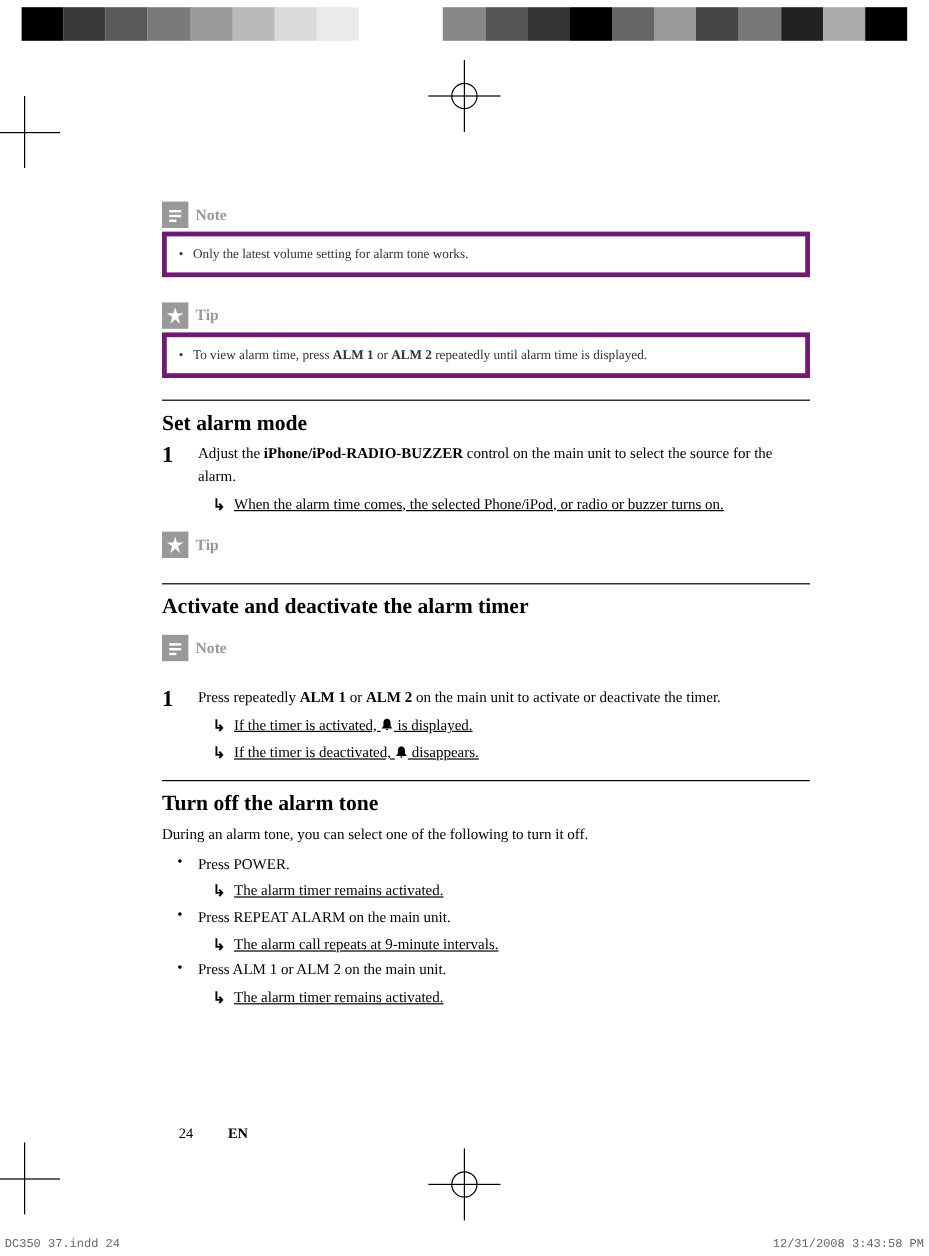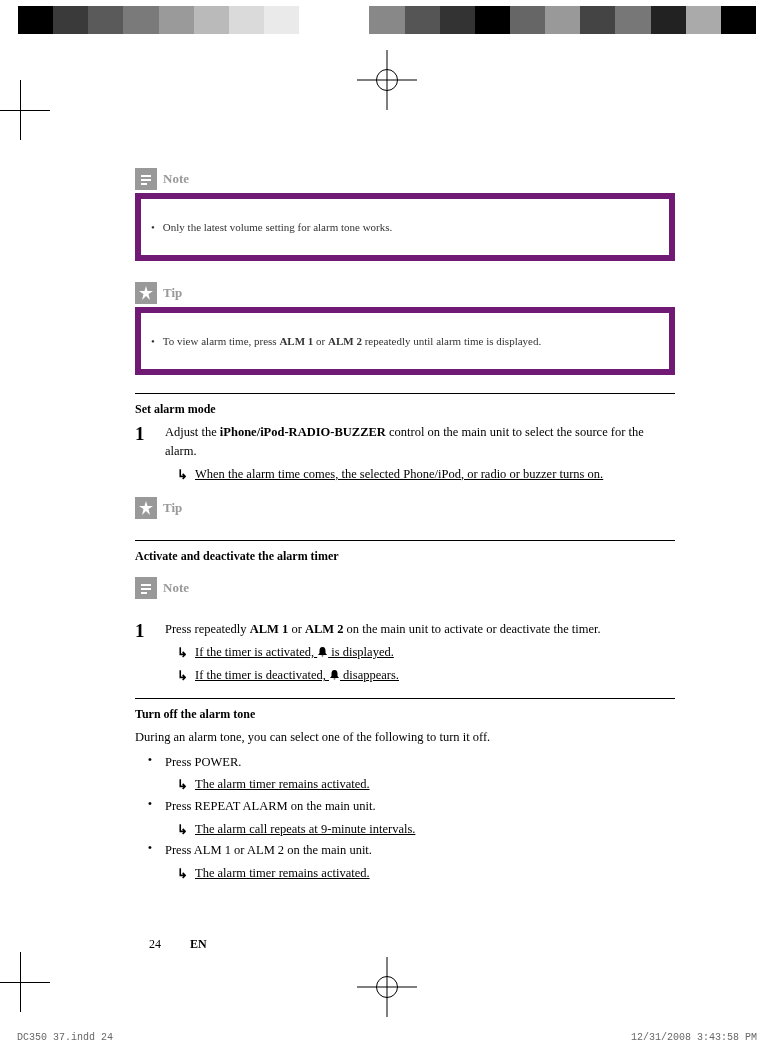--- a/index.html
+++ b/index.html
@@ -97,29 +97,29 @@
       justify-content: center;
       margin-right: 6px;
     }
     .callout-icon svg { fill: #fff; }
     .callout-title {
       color: #999;
       font-size: 13px;
       font-weight: 600;
     }
     .callout-body {
-      border: 6px solid #701a75;
-      padding: 22px 10px;
+      border: 4px solid #701a75;
+      padding: 9px 10px;
       font-size: 11px;
       color: #333;
     }
     .callout-body ul { list-style: none; }
     .callout-body li::before { content: "•"; margin-right: 8px; }
     h2 {
-      font-size: 12px;
+      font-size: 18px;
       font-weight: 600;
       margin-bottom: 6px;
       color: #000;
     }
     .divider {
       border: none;
       border-top: 1px solid #000;
       margin: 12px 0 8px 0;
     }
     .step {
@@ -181,21 +181,21 @@
     .print-meta {
       position: absolute;
       bottom: 4px;
       left: 0;
       width: 774px;
       display: flex;
       justify-content: space-between;
       font-family: 'Courier New', monospace;
       font-size: 10px;
       color: #666;
-      padding: 0 17px;
+      padding: 0 4px;
     }
   </style>
 </head>
 <body>
 
 <div class="color-bar">
   <div style="background:#000"></div>
     <div style="background:#3a3a3a"></div>
     <div style="background:#5a5a5a"></div>
   <div style="background:#7a7a7a"></div>

